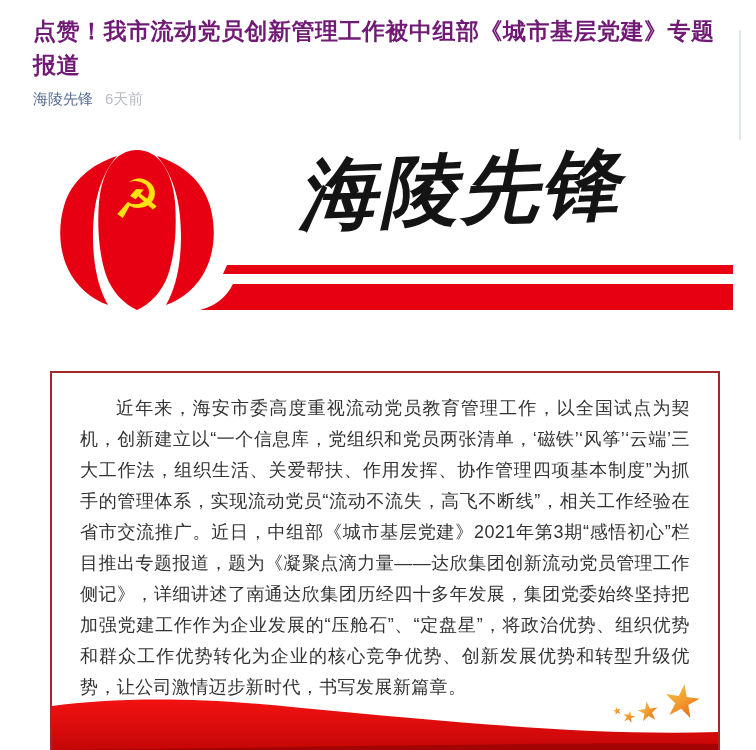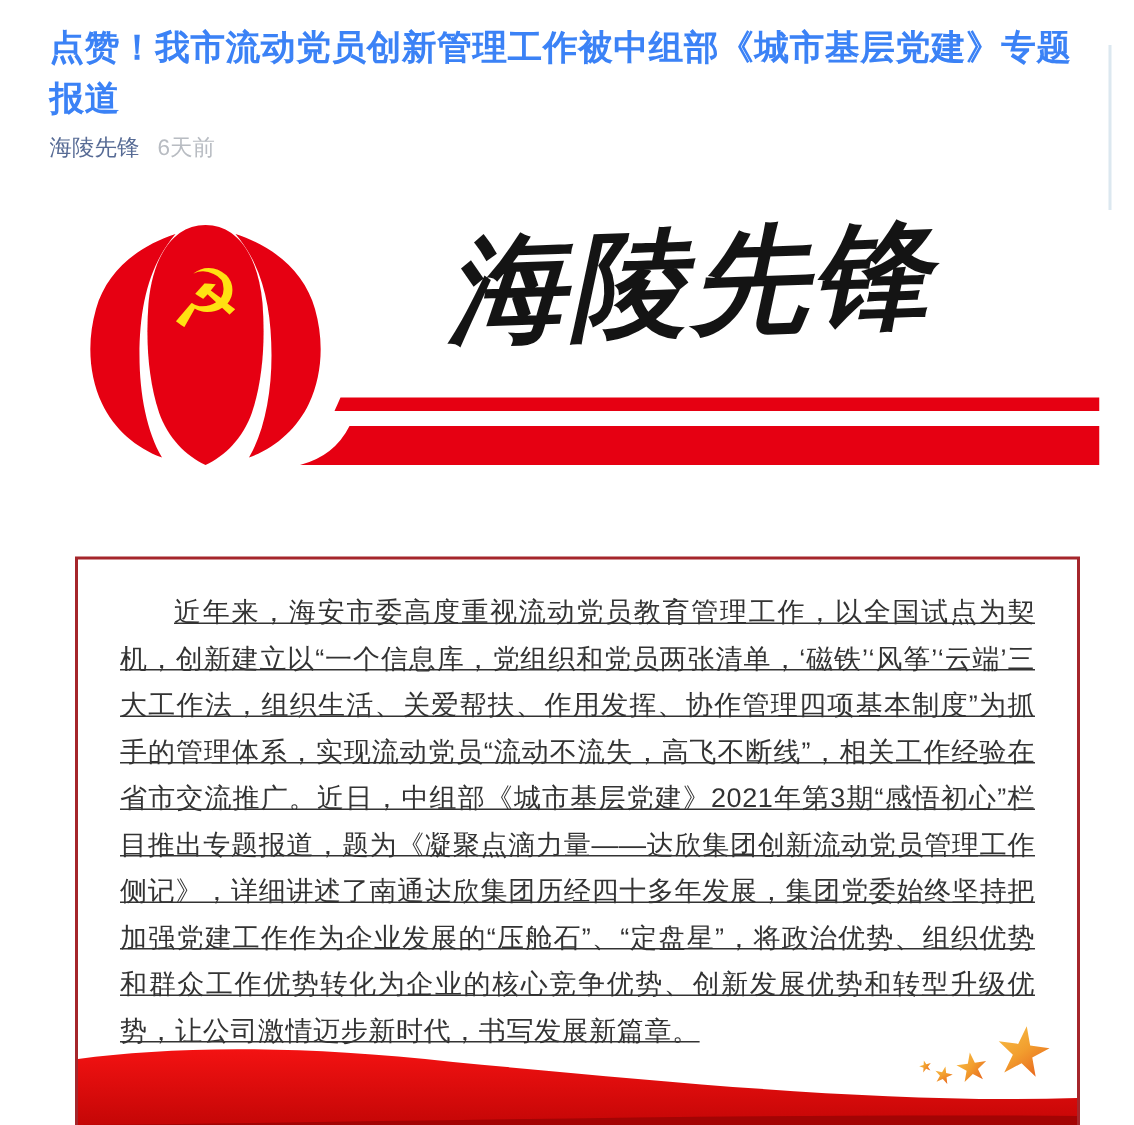--- a/index.html
+++ b/index.html
@@ -1,21 +1,21 @@
 <!DOCTYPE html>
 <html><head>
 <meta charset="utf-8">
 <style>
   html,body{margin:0;padding:0;background:#ffffff;}
   .page{position:relative;width:756px;height:750px;overflow:hidden;background:#ffffff;
         font-family:"Liberation Sans",sans-serif;}
 
   
   .title{position:absolute;left:33px;top:14px;width:702px;margin:0;
-         font-size:23px;line-height:34px;font-weight:700;color:#3b82f6;
+         font-size:23px;line-height:34px;font-weight:700;color:#701a75;
          letter-spacing:0.5px;}
   .meta{position:absolute;left:33px;top:90px;font-size:15px;line-height:18px;text-align:center;}
   .meta .source{color:#576b95;margin-right:12px;cursor:pointer;}
   .meta .date{color:#b8bcc2;}
 
   
   .banner{position:absolute;left:0;top:125px;width:756px;height:235px;background:#ffffff;}
   .logo{position:absolute;left:55px;top:23px;width:164px;height:164px;}
   .logo svg{position:absolute;left:0;top:0;width:100%;height:100%;}
   .emblem{position:absolute;left:0;top:22px;width:100%;text-align:center;
@@ -24,21 +24,21 @@
   .calligraphy{position:absolute;left:298px;top:18px;width:340px;height:96px;
           font-family:"DejaVu Serif",serif;font-style:italic;font-weight:700;
           font-size:78px;line-height:92px;color:#141414;letter-spacing:3px;
           white-space:nowrap;transform:rotate(-2deg);}
   .stripes{position:absolute;left:196px;top:138px;width:537px;height:48px;}
 
   
   .content-box{position:absolute;left:50px;top:371px;width:670px;height:400px;
           border:2px solid #a5262b;background:#ffffff;box-sizing:border-box;}
   .para{margin:20px 28px 0 28px;font-size:18px;line-height:31px;color:#333333;
-          text-align:justify;text-indent:2em;letter-spacing:0.4px;text-decoration:underline;}
+          text-align:justify;text-indent:2em;letter-spacing:0.4px;}
   .ribbon{position:absolute;left:0;top:325px;width:666px;height:70px;}
   .stars{position:absolute;left:551px;top:308px;width:112px;height:58px;}
 
   
   .edge-line{position:absolute;left:739px;top:30px;width:2px;height:110px;
           background:#dce8f0;}
 </style>
 </head>
 <body>
 

